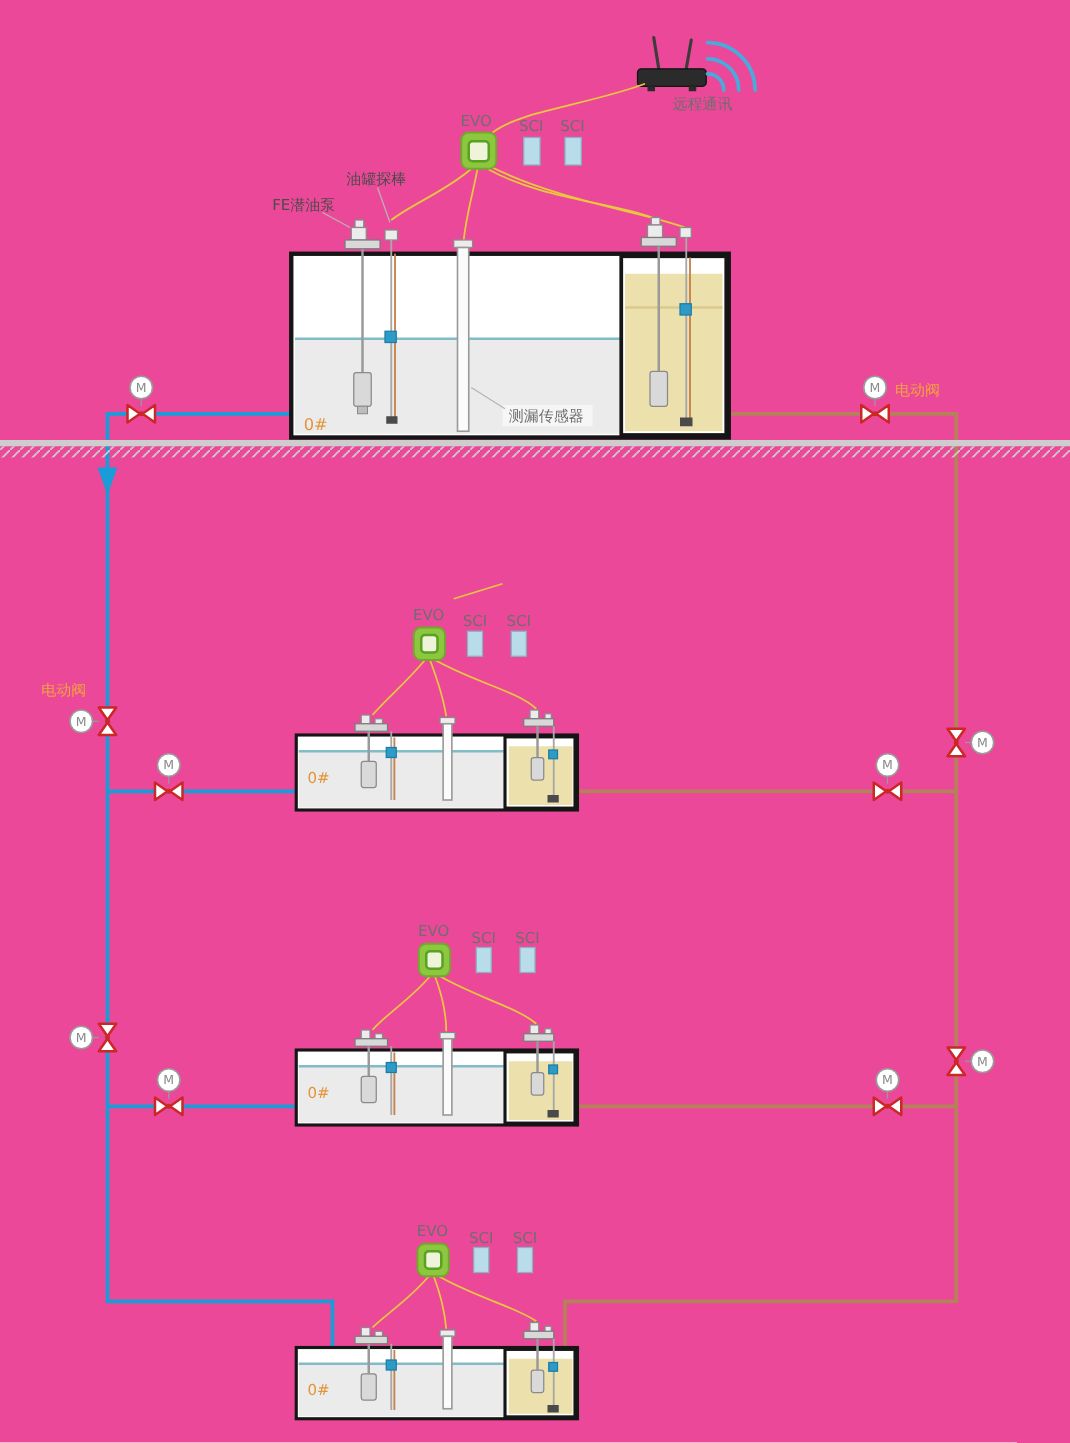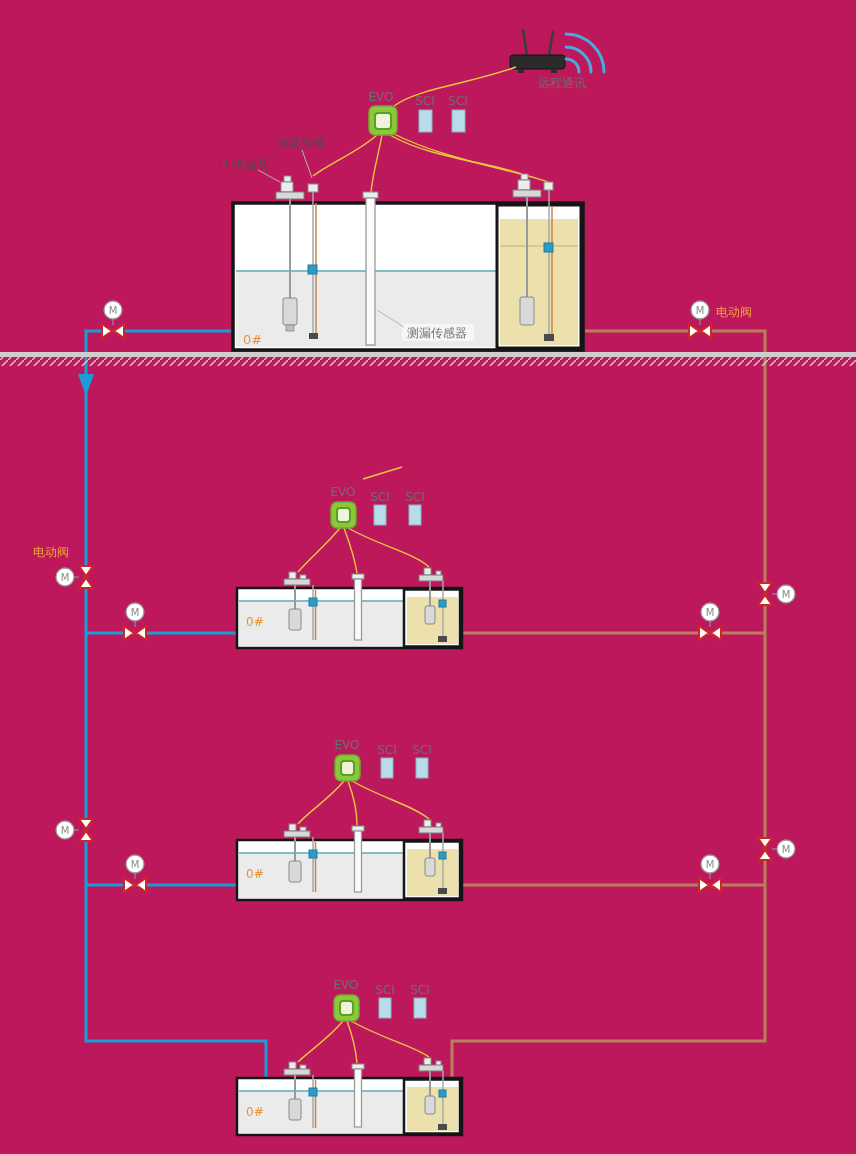--- a/index.html
+++ b/index.html
@@ -1,16 +1,16 @@
 <!DOCTYPE html>
 <html style="--pipe-blue: #199cd8; --pipe-brown: #b5805a; --valve-red: #cc2626; --wire-yellow: #e9c73f; --fuel-tan: #ece1ad; --water-line: #82bcc8; --evo-green: #8dc63f; --sci-blue: #b8dce9; --label-orange: #f0a43c; --grade-orange: #e2953a;"><head>
 <meta charset="utf-8">
 <style>
   html,body { margin:0; padding:0; background:#fff; }
-  .stage { position:relative; width:856px; height:1154px; background:#be185d;
+  .stage { position:relative; width:856px; height:1154px; background:#ec4899;
            font-family:"DejaVu Sans","Liberation Sans",sans-serif; }
   svg { display:block; }
 
   
   .pipe-blue  { stroke:var(--pipe-blue,#199cd8);  stroke-width:3;   fill:none; }
   .pipe-brown { stroke:var(--pipe-brown,#b5805a); stroke-width:3;   fill:none; }
   .wire       { stroke:var(--wire-yellow,#e9c73f);stroke-width:1.4; fill:none; }
   .arrow-blue { fill:var(--pipe-blue,#199cd8); }
 
   

